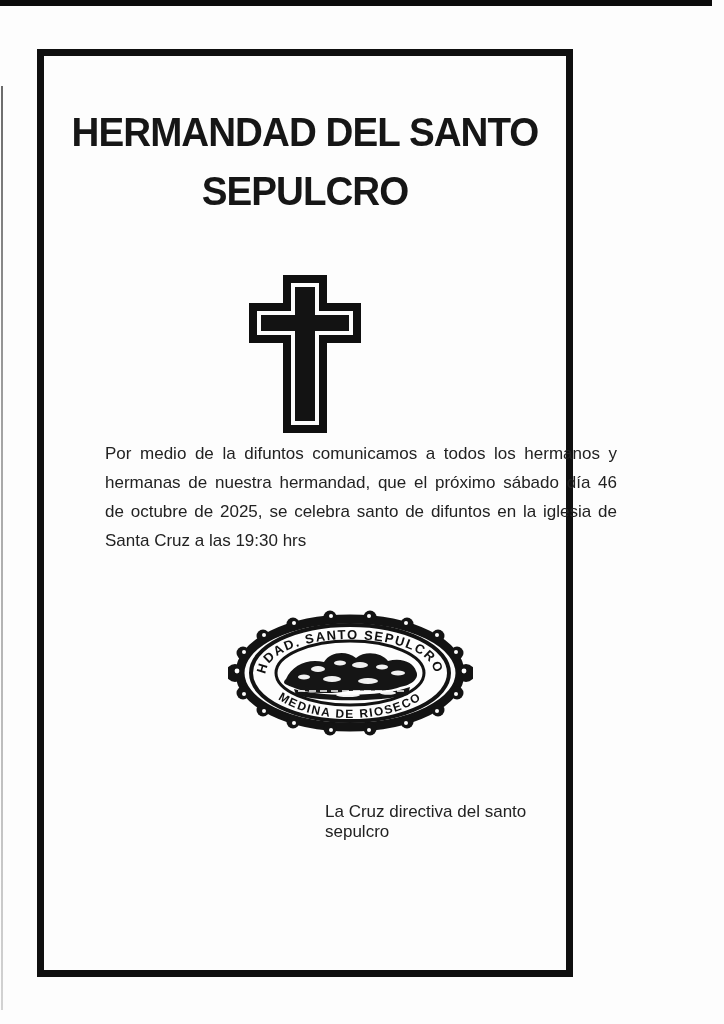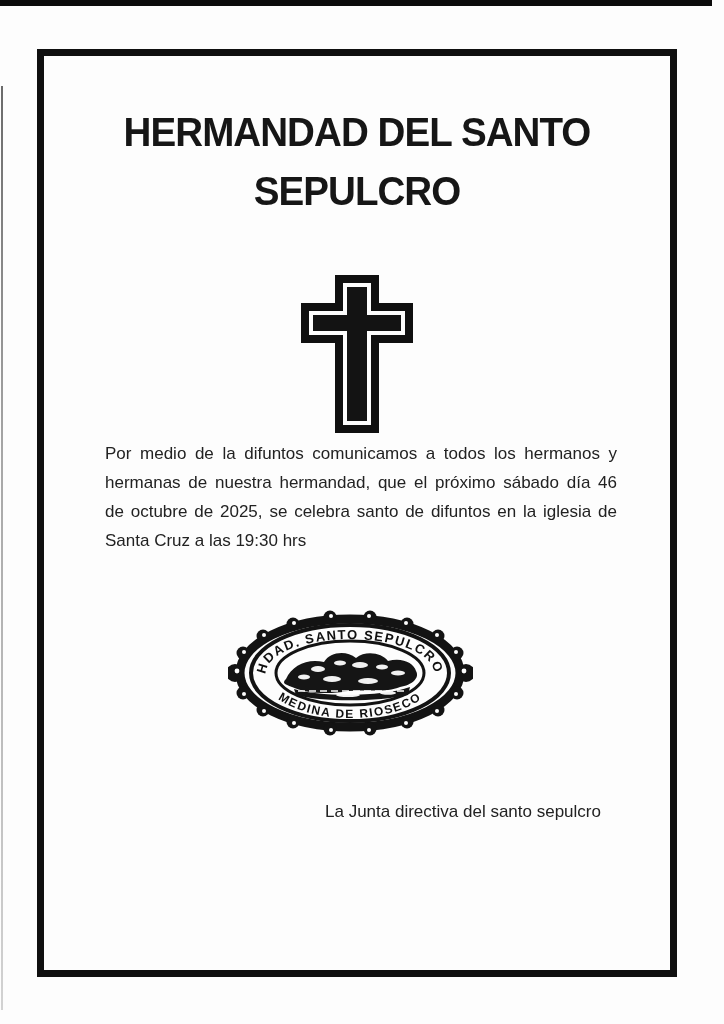--- a/index.html
+++ b/index.html
@@ -5,21 +5,21 @@
   html,body{margin:0;padding:0;}
   body{background:#ffffff;font-family:"Liberation Sans",sans-serif;color:#141414;}
   .page{position:relative;width:724px;height:1024px;background:#fdfdfd;overflow:hidden;}
 
   
   .scan-strip-top{position:absolute;left:0;top:0;width:712px;height:6px;background:#0b0b0b;}
   .scan-line-left{position:absolute;left:1px;top:86px;width:2px;height:924px;
     background:linear-gradient(#3a3a3a,#8a8a8a 40%,#c4c4c4);opacity:.75;}
 
   
-  .frame{position:absolute;left:37px;top:49px;width:640px;height:928px;
+  .frame{position:absolute;left:37px;top:49px;width:536px;height:928px;
     border:7px solid #101010;box-sizing:border-box;background:#fdfdfd;}
 
   .title{margin:47px 0 0 0;text-align:center;font-weight:bold;font-size:41px;
     line-height:59px;letter-spacing:-1px;transform:scaleX(.94);color:#161616;}
   .title span{display:block;}
 
   .cross-wrap{width:112px;height:158px;margin:54px auto 0;}
 
   .body-text{width:512px;margin:6px 0 0 61px;font-size:17px;line-height:29px;color:#222;}
   .body-line{text-align:justify;text-align-last:justify;height:29px;overflow:hidden;}
@@ -136,16 +136,16 @@
             <ellipse cx="140" cy="74" rx="10" ry="3"></ellipse>
               <ellipse cx="76" cy="70" rx="6" ry="2.5"></ellipse>
             <ellipse cx="120" cy="88" rx="12" ry="2"></ellipse>
               <ellipse cx="160" cy="86" rx="8" ry="1.8"></ellipse>
           </g>
           <path d="M70,84 H178" stroke="#fdfdfd" stroke-width="1.4" stroke-dasharray="7 4"></path>
         </g>
       </svg>
     </div>
 
-    <div class="signature">La Junta directiva del santo sepulcro</div>
+    <div class="signature">La Cruz directiva del santo sepulcro</div>
 
   </div>
 </div>
 
 </body></html>

